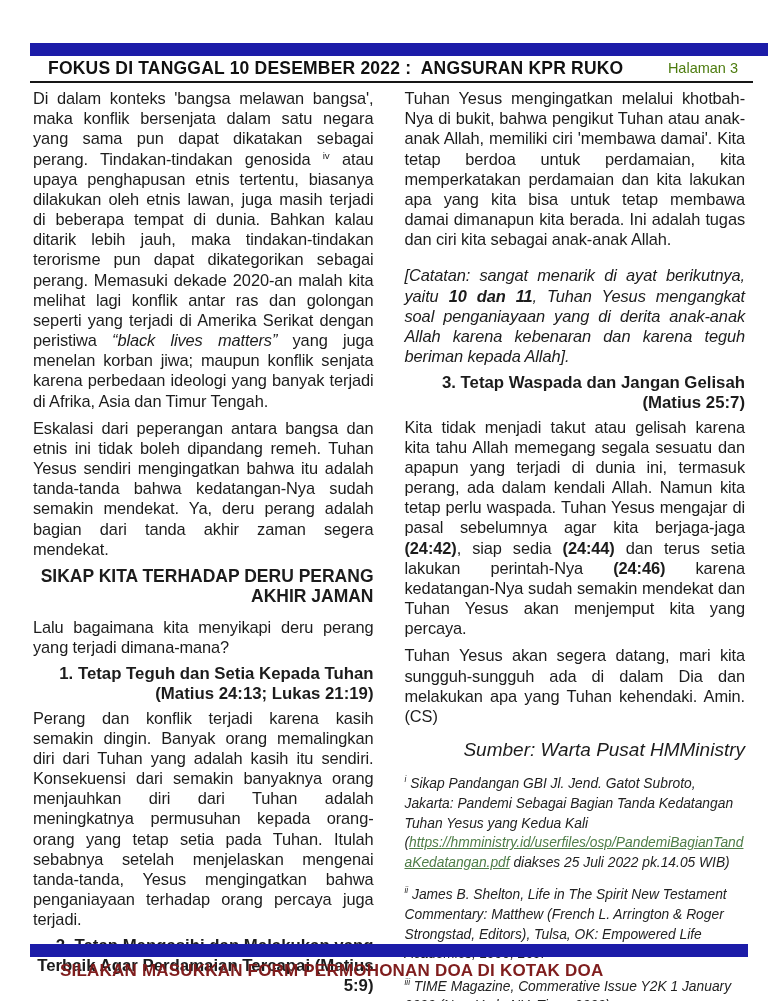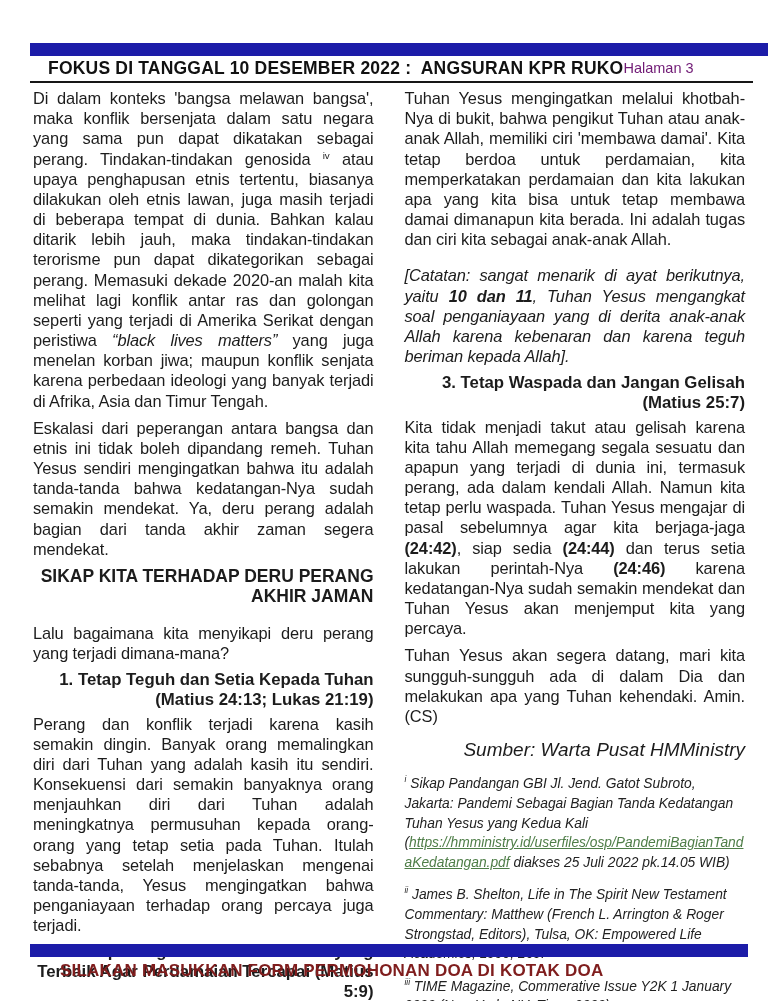--- a/index.html
+++ b/index.html
@@ -5,38 +5,38 @@
   html,body { margin:0; padding:0; background:#e8e8e8; }
   .page {
     position:relative; width:768px; height:1001px; margin:0 auto;
     background:#ffffff; overflow:hidden;
     font-family:"Liberation Sans", sans-serif; color:#1c1c1c;
   }
   
   .top-bar { position:absolute; left:30px; right:0; top:43px; height:13px; background:#1c1ca8; }
   .header-row {
     position:absolute; left:30px; right:20px; top:57px; height:22px;
-    display:flex; align-items:center; justify-content:flex-start;
+    display:flex; align-items:center; justify-content:space-between;
   }
   .page-title {
     font-weight:bold; font-size:17.5px; letter-spacing:0.2px;
     padding-left:18px; white-space:pre; color:#111;
   }
-  .page-number { font-size:14.5px; color:#701a75; padding-right:10px; }
+  .page-number { font-size:14.5px; color:#4d7c0f; padding-right:10px; }
   .header-rule { position:absolute; left:30px; width:723px; top:81px; height:2px; background:#161616; }
   
   .columns {
     position:absolute; left:33px; top:88px; width:712px; bottom:48px;
     display:flex; gap:31px;
   }
   .col { width:348px; font-size:16.4px; line-height:1.23; letter-spacing:-0.1px; }
   .blk { margin:0;text-align:right; }
   .blk-p    { margin:0 0 7px; text-align:justify; }
   .blk-note { margin:16px 0 7px; text-align:justify; font-style:italic; }
-  .blk-h2   { font-size:17.5px; font-weight:800; margin:5px 0 16px; line-height:1.17; letter-spacing:0; }
+  .blk-h2   { font-size:17.5px; font-weight:800; margin:5px 0 10px; line-height:1.17; letter-spacing:0; }
   .blk-h3   { font-size:16.8px; font-weight:700; margin:5px 0 4px; line-height:1.17; letter-spacing:0; }
   .blk-source { font-weight:normal; font-style:italic; font-size:19px; margin:12px 0 10px; letter-spacing:0; }
   .blk-footnote {
     font-size:13.8px; line-height:1.42; font-style:italic;
     margin:13px 0 1px; text-align:left; letter-spacing:0; color:#222;
   }
   .s-i  { font-style:italic; }
   .s-b  { font-weight:bold; }
   .s-sup { vertical-align:super; font-size:60%; line-height:0; }
   .fn-link { color:#4e7d47; text-decoration:underline; font-style:italic; overflow-wrap:anywhere; }

